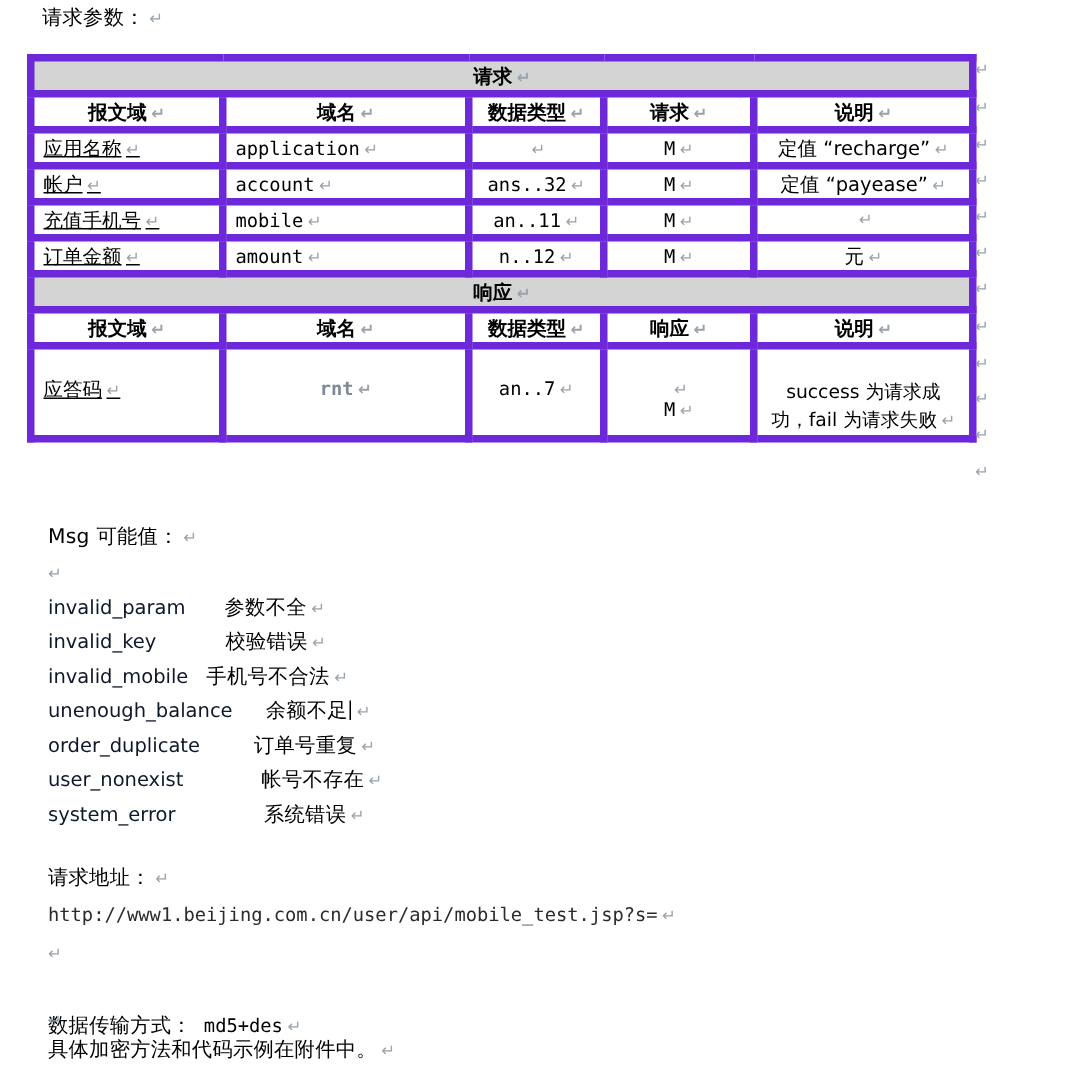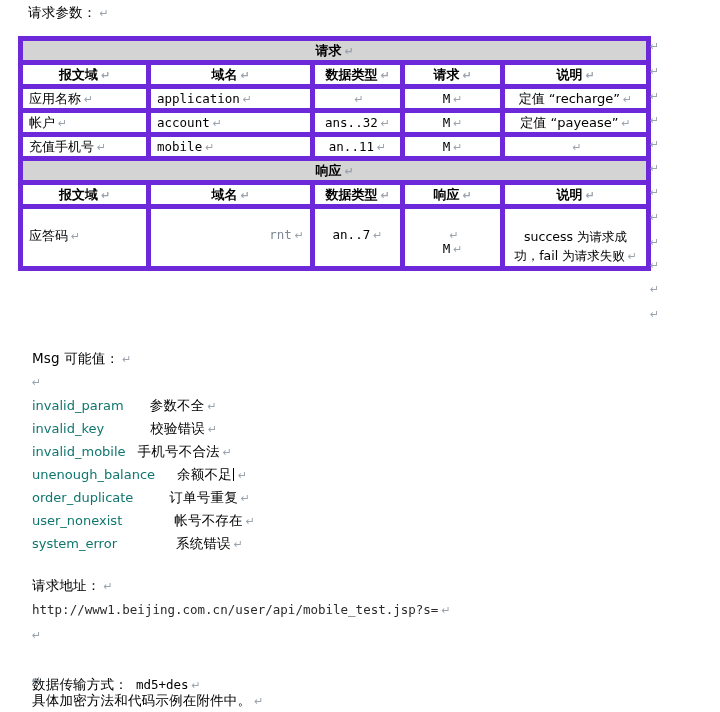--- a/index.html
+++ b/index.html
@@ -28,21 +28,21 @@
     letter-spacing: 0.2px;
   }
   .mono {
     font-family: "DejaVu Sans Mono", "Liberation Mono", monospace;
     font-size: 12.5px;
   }
   
   .code-id {
     font-family: "DejaVu Sans", "Liberation Sans", sans-serif;
     font-size: 13px;
-    color: #0f766e;
+    color: #0f172a;
     text-align: right;
   }
 
   
   .pil {
     color: #9aa3ac;
     font-family: "DejaVu Sans", sans-serif;
     font-size: 11px;
     vertical-align: baseline;
     padding-left: 3px;
@@ -82,41 +82,43 @@
     text-align: center;
     font-weight: bold;
     font-family: "DejaVu Sans", "Liberation Sans", sans-serif;
     font-size: 13px;
     height: 23px;
   }
   .cell-cn {
     font-family: "DejaVu Sans", "Liberation Sans", sans-serif;
     font-size: 13px;
     text-align: left;
+    text-decoration: underline;
   }
   .cell-mono {
     font-family: "DejaVu Sans Mono", "Liberation Mono", monospace;
     font-size: 12.5px;
     text-align: left;
   }
   .cell-mono-c {
     font-family: "DejaVu Sans Mono", "Liberation Mono", monospace;
     font-size: 12.5px;
     text-align: center;
   }
   .cell-cn-c {
     font-family: "DejaVu Sans", "Liberation Sans", sans-serif;
     font-size: 13px;
     text-align: center;
   }
   .grey-mono {
     font-family: "DejaVu Sans Mono", "Liberation Mono", monospace;
     font-size: 12.5px;
     color: #7d8a95;
-    text-align: right;
+    text-align: center;
+    font-weight: bold;
   }
   .tall-row td { height: 50px; vertical-align: top; padding-top: 18px; }
   .tall-row td.mid { vertical-align: top; }
 
   .resp-desc {
     font-family: "DejaVu Sans", "Liberation Sans", sans-serif;
     font-size: 12.5px;
     line-height: 1.55;
     text-align: center;
     white-space: normal;
@@ -182,20 +184,27 @@
       <td class="cell-mono-c"><span>ans..32</span><span class="pil">↵</span></td>
       <td class="cell-mono-c"><span>M</span><span class="pil">↵</span></td>
       <td class="cell-cn-c"><span>定值 “payease”</span><span class="pil">↵</span></td>
     </tr>
     <tr>
       <td class="cell-cn"><span>充值手机号</span><span class="pil">↵</span></td>
       <td class="cell-mono"><span>mobile</span><span class="pil">↵</span></td>
       <td class="cell-mono-c"><span>an..11</span><span class="pil">↵</span></td>
       <td class="cell-mono-c"><span>M</span><span class="pil">↵</span></td>
       <td class="cell-cn-c"><span></span><span class="pil">↵</span></td>
+    </tr>
+    <tr>
+      <td class="cell-cn"><span>订单金额</span><span class="pil">↵</span></td>
+      <td class="cell-mono"><span>amount</span><span class="pil">↵</span></td>
+      <td class="cell-mono-c"><span>n..12</span><span class="pil">↵</span></td>
+      <td class="cell-mono-c"><span>M</span><span class="pil">↵</span></td>
+      <td class="cell-cn-c"><span>元</span><span class="pil">↵</span></td>
     </tr>
 
     <tr>
       <td class="sec-head" colspan="5"><span>响应</span><span class="pil">↵</span></td>
     </tr>
 
     <tr>
       <td class="col-head"><span>报文域</span><span class="pil">↵</span></td>
       <td class="col-head"><span>域名</span><span class="pil">↵</span></td>
       <td class="col-head"><span>数据类型</span><span class="pil">↵</span></td>

